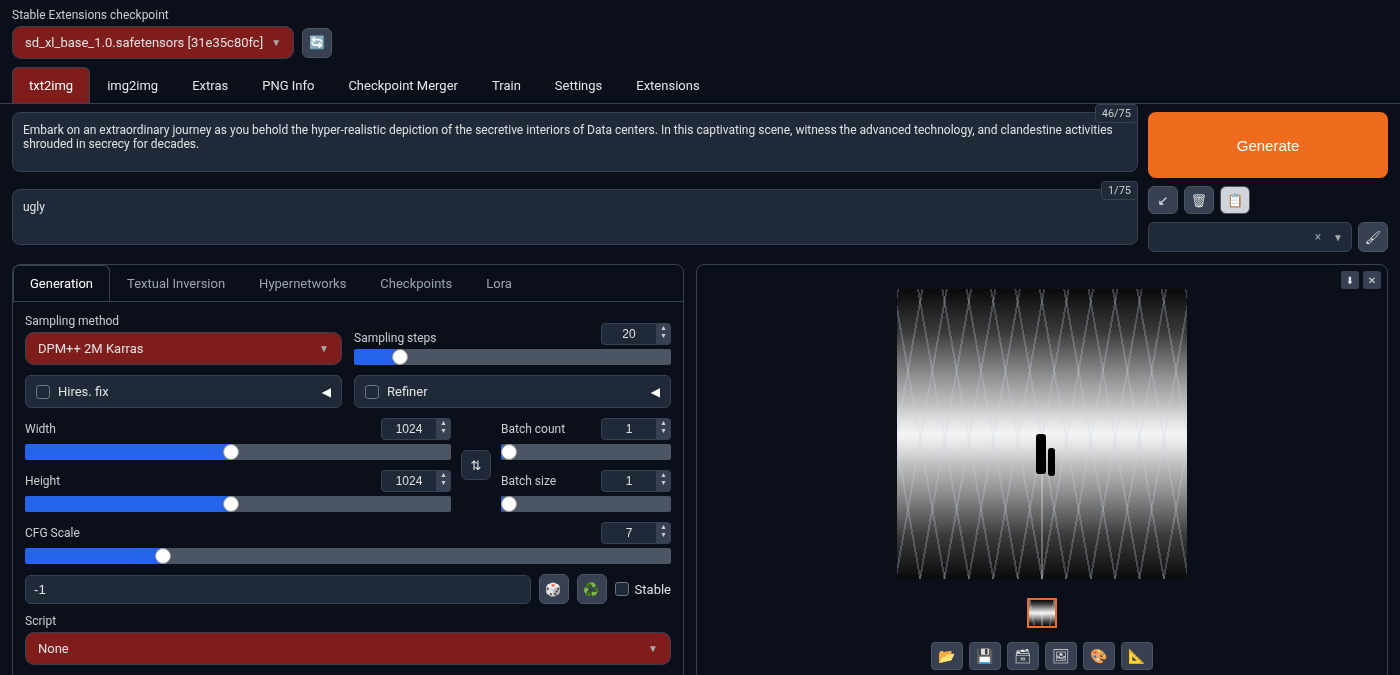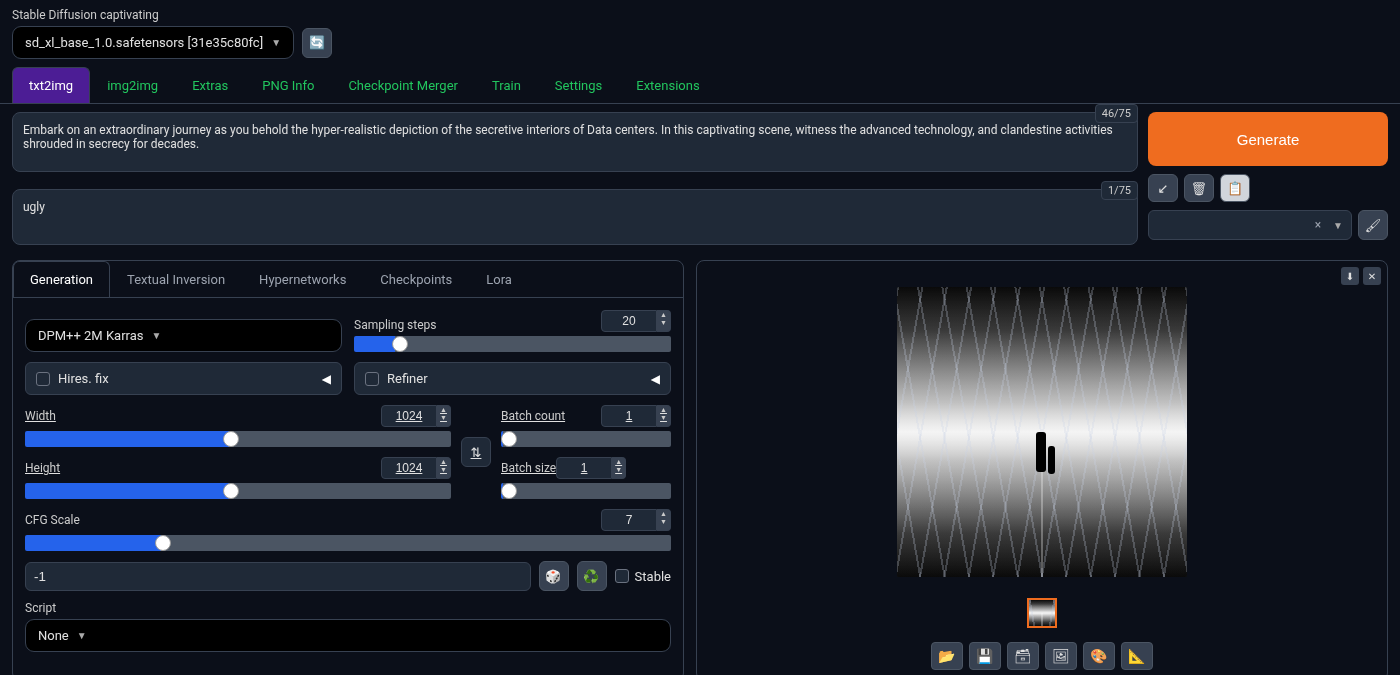--- a/index.html
+++ b/index.html
@@ -9,28 +9,28 @@
     font-family: -apple-system, BlinkMacSystemFont, "Segoe UI", Roboto, sans-serif;
     font-size: 13px;
     width: 1400px;
     height: 675px;
     overflow: hidden;
   }
   .top-bar { padding: 8px 12px; }
   .top-label { font-size: 12px; color: #ccc; margin-bottom: 4px; }
   .top-row { display: flex; align-items: center; gap: 8px; }
   .dropdown {
-    background: #000000;
+    background: #7f1d1d;
     border: 1px solid #374151;
     border-radius: 9px;
     padding: 8px 12px;
     color: #e0e0e0;
     display: flex;
     align-items: center;
-    justify-content: flex-start;
+    justify-content: space-between;
     min-width: 240px;
     cursor: pointer;
   }
   .dropdown.small { min-width: 0; flex: 1; }
   .chev { font-size: 10px; color: #aaa; margin-left: 8px; }
   .icon-btn {
     background: #374151;
     border: 1px solid #4b5563;
     border-radius: 6px;
     width: 30px;
@@ -41,30 +41,30 @@
     cursor: pointer;
     color: #e0e0e0;
   }
   .tabs {
     display: flex;
     border-bottom: 1px solid #374151;
     padding: 0 12px;
   }
   .tab {
     padding: 10px 16px;
-    color: #22c55e;
+    color: #e5e5e5;
     cursor: pointer;
     border: 1px solid transparent;
     border-bottom: none;
     border-radius: 6px 6px 0 0;
   }
   .tab.active {
     color: #fff;
     border-color: #374151;
-    background: #4c1d95;
+    background: #7f1d1d;
   }
   .main {
     display: flex;
     padding: 8px 12px;
     gap: 10px;
     height: calc(675px - 90px);
   }
   .left { flex: 1; display: flex; flex-direction: column; gap: 8px; position: relative; min-width: 0; }
   .right { width: 240px; display: flex; flex-direction: column; gap: 8px; }
   .prompt-wrap { position: relative; }
@@ -91,21 +91,21 @@
     font-family: inherit;
     font-size: 12px;
   }
   .prompt.pos { height: 60px; }
   .prompt.neg { height: 56px; }
   .generate-btn {
     background: #ef6c1f;
     color: #fff;
     border: none;
     border-radius: 8px;
-    height: 54px;
+    height: 66px;
     font-size: 15px;
     font-weight: 500;
     cursor: pointer;
   }
   .small-row { display: flex; gap: 6px; }
   .small-btn {
     background: #374151;
     border: 1px solid #4b5563;
     border-radius: 6px;
     width: 30px;
@@ -368,29 +368,29 @@
   .figure2 {
     position: absolute;
     left: 52%;
     top: 55%;
     width: 7px;
     height: 28px;
     background: #000;
     border-radius: 3px;
   }
 
-  .wh-grid { display: flex; gap: 10px; align-items: center; text-decoration: underline; }
+  .wh-grid { display: flex; gap: 10px; align-items: center; }
   .wh-left { flex: 1; display: flex; flex-direction: column; gap: 10px; }
   .wh-right { flex: 0 0 170px; display: flex; flex-direction: column; gap: 10px; }
 </style>
 </head>
 <body>
 
 <div class="top-bar">
-  <div class="top-label">Stable Diffusion captivating</div>
+  <div class="top-label">Stable Extensions checkpoint</div>
   <div class="top-row">
     <div class="dropdown">
       <span>sd_xl_base_1.0.safetensors [31e35c80fc]</span>
       <span class="chev">▼</span>
     </div>
     <div class="icon-btn">
       <span>🔄</span>
     </div>
   </div>
 </div>
@@ -449,20 +449,21 @@
         <div class="sub-tabs">
           <div class="sub-tab active">Generation</div>
           <div class="sub-tab">Textual Inversion</div>
           <div class="sub-tab">Hypernetworks</div>
           <div class="sub-tab">Checkpoints</div>
           <div class="sub-tab">Lora</div>
         </div>
         <div class="params-body">
           <div class="row">
             <div class="field" style="flex:1;">
+              <div class="field-label">Sampling method</div>
               <div class="dropdown small">
                 <span>DPM++ 2M Karras</span>
                 <span class="chev">▼</span>
               </div>
             </div>
             <div class="field" style="flex:1;">
               <div style="display:flex; justify-content:space-between; align-items:flex-end;">
                 <div class="field-label">Sampling steps</div>
                 <div class="num-wrap">
                   <input class="numbox nb" value="20" style="">
@@ -529,21 +530,21 @@
                     <input class="numbox nb" value="1" style="">
                     <div class="spin">
                         <span>▲</span>
                         <span>▼</span>
                       </div>
                   </div>
                 </div>
                 <input type="range" class="slider" min="1" max="100" value="1" style="background: linear-gradient(90deg, rgb(37, 99, 235) 1%, rgb(75, 85, 99) 1%);">
               </div>
               <div class="field">
-                <div style="display:flex; justify-content:flex-start; align-items:center;">
+                <div style="display:flex; justify-content:space-between; align-items:center;">
                   <div class="field-label">Batch size</div>
                   <div class="num-wrap">
                     <input class="numbox nb" value="1" style="">
                     <div class="spin">
                         <span>▲</span>
                         <span>▼</span>
                       </div>
                   </div>
                 </div>
                 <input type="range" class="slider" min="1" max="8" value="1" style="background: linear-gradient(90deg, rgb(37, 99, 235) 1%, rgb(75, 85, 99) 1%);">

